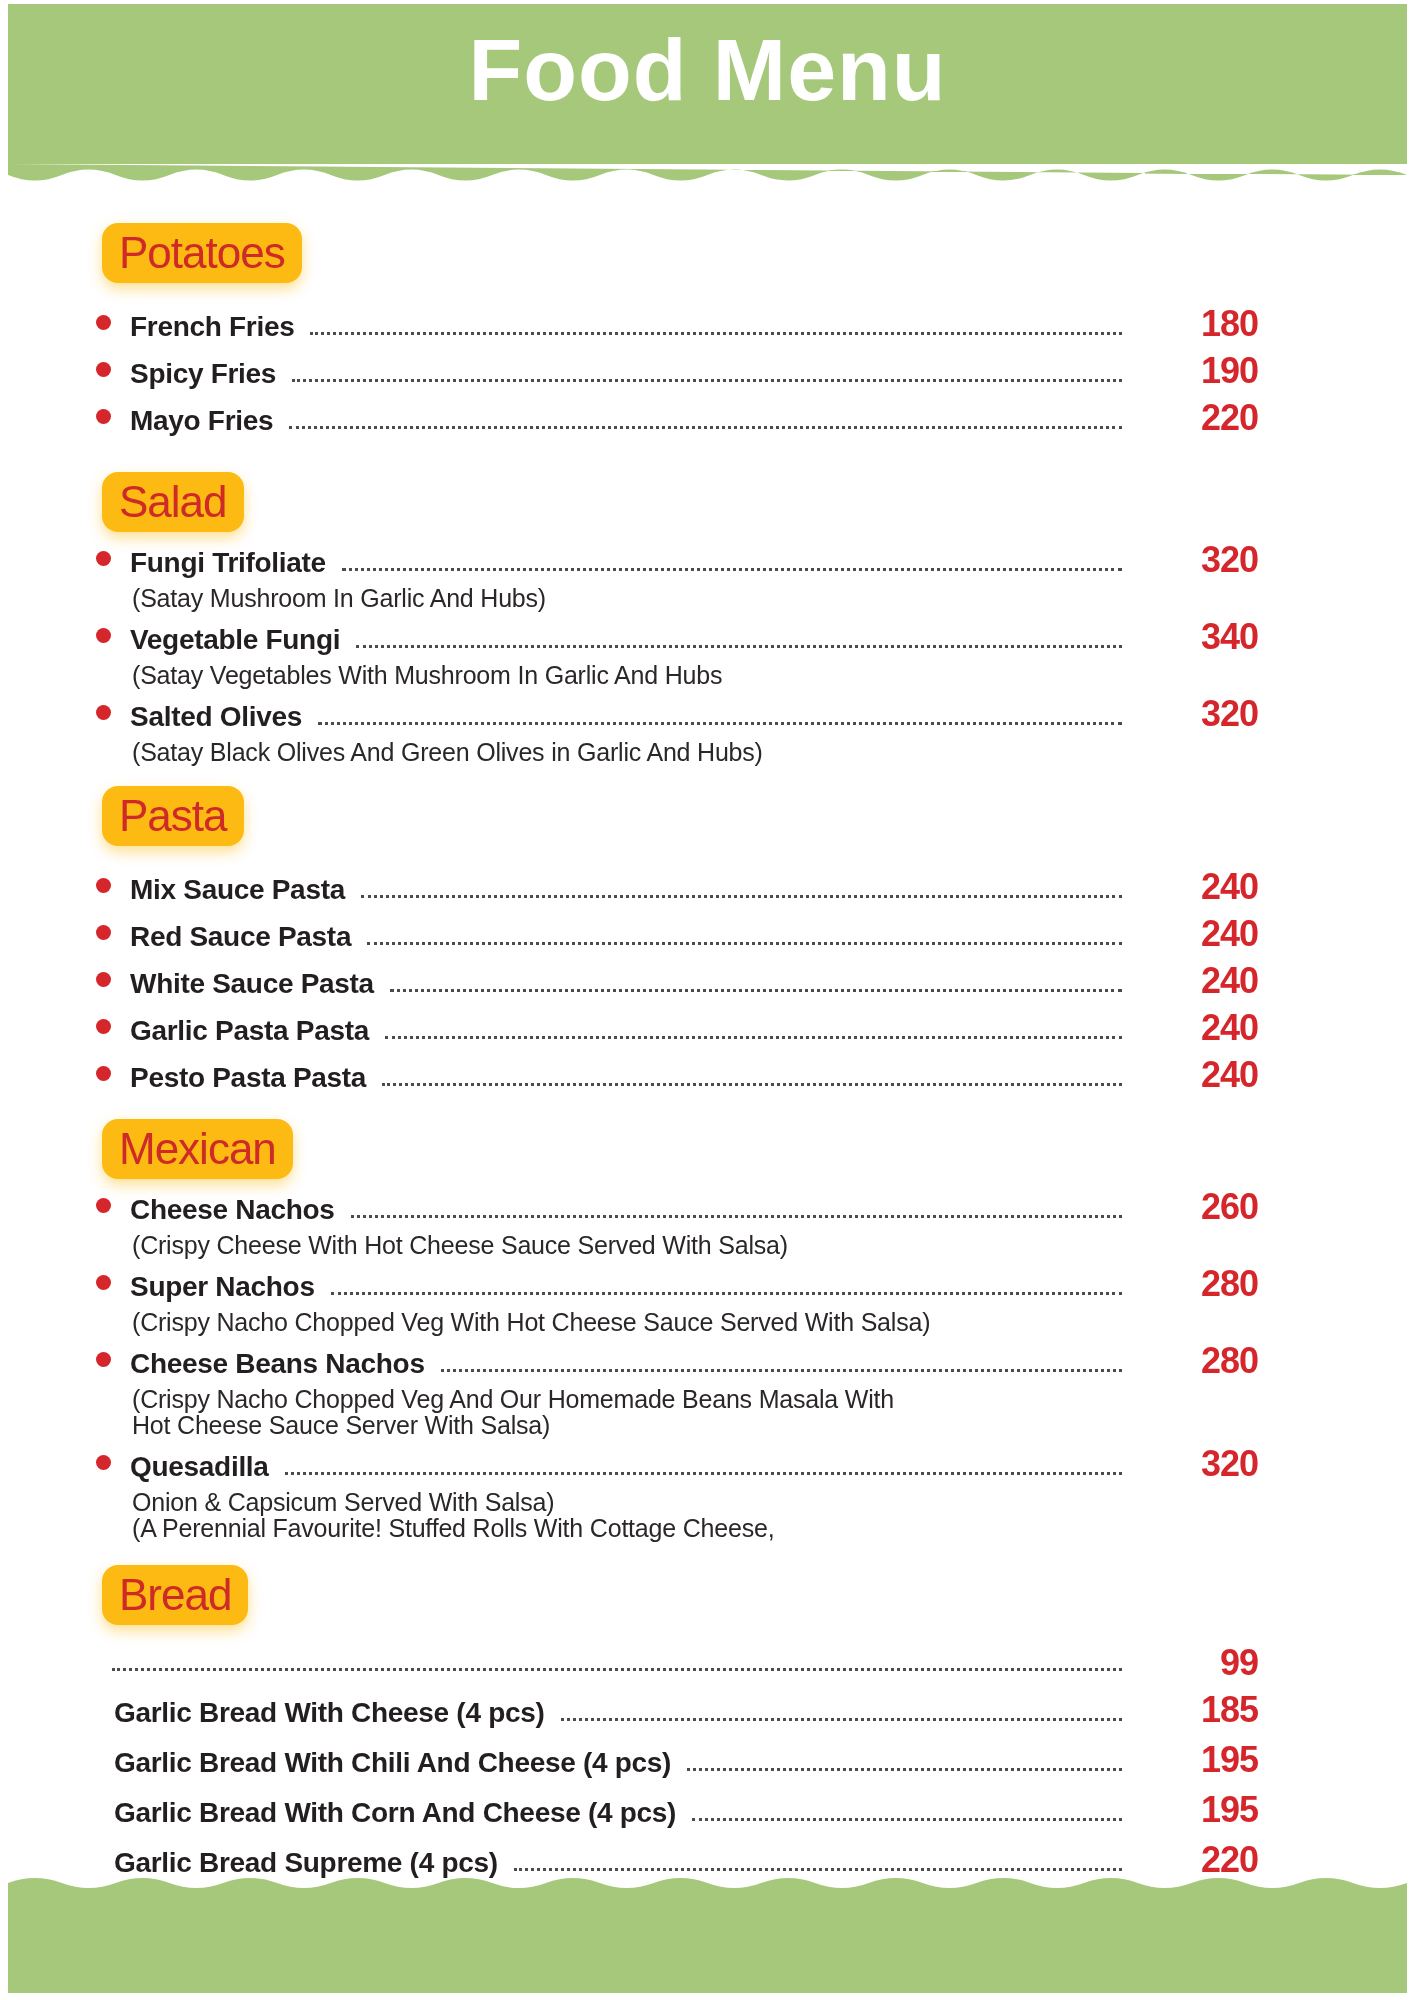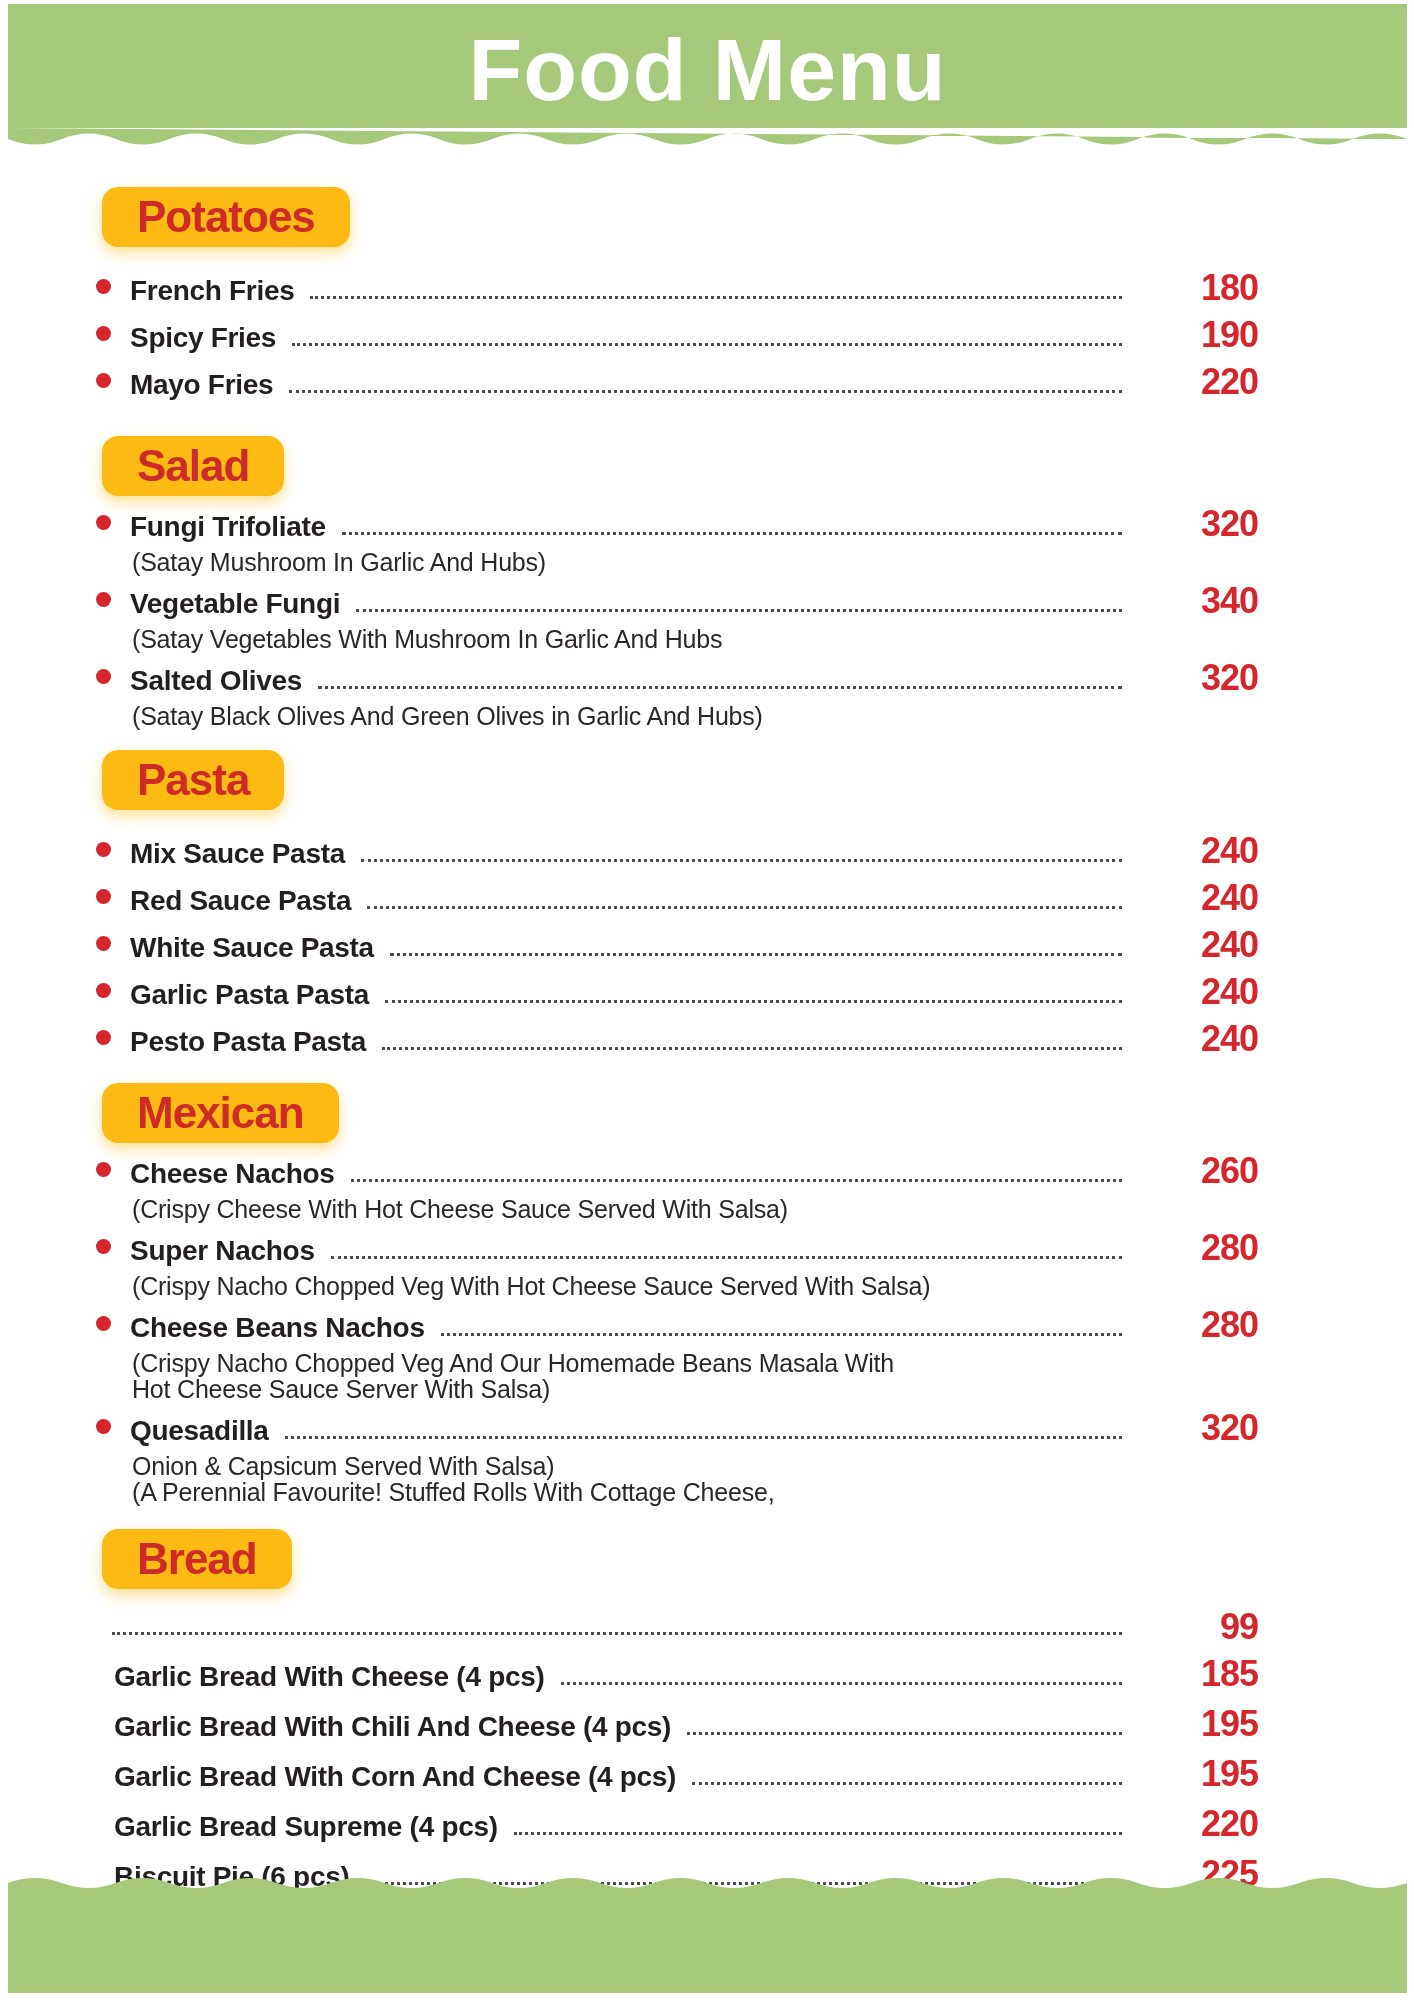--- a/index.html
+++ b/index.html
@@ -6,44 +6,44 @@
   .page{
     position:relative;
     width:1414px;height:2000px;
     background:#ffffff;
     overflow:hidden;
     font-family:"Liberation Sans", sans-serif;
   }
   
   .header{margin:4px 7px 0 8px;}
   .header-main{
-    height:124px;
+    height:160px;
     background:var(--green);
     display:flex;align-items:flex-start;justify-content:center;
   }
   .page-title{
     color:#ffffff;
     font-size:88px;
     font-weight:700;
     letter-spacing:1px;
     line-height:1;
     margin-top:22px;
   }
   .wave{display:block;width:100%;}
   
   .content{padding:0 156px 0 96px;}
   .section-badge{
     display:inline-block;
     background:var(--yellow);
     color:var(--badge-red);
     font-size:44px;
-    font-weight:700;
+    font-weight:400;
     letter-spacing:-1px;
     line-height:1;
-    padding:8px 35px;
+    padding:8px 17px;
     border-radius:16px;
     margin-left:6px;
     box-shadow:0 6px 14px rgba(253,186,18,.45);
   }
   .section{margin:0;}
   .section-potatoes{margin-top:37px;}
   .section-salad{margin-top:29px;}
   .section-pasta{margin-top:21px;}
   .section-mexican{margin-top:19px;}
   .section-bread{margin-top:24px;}

